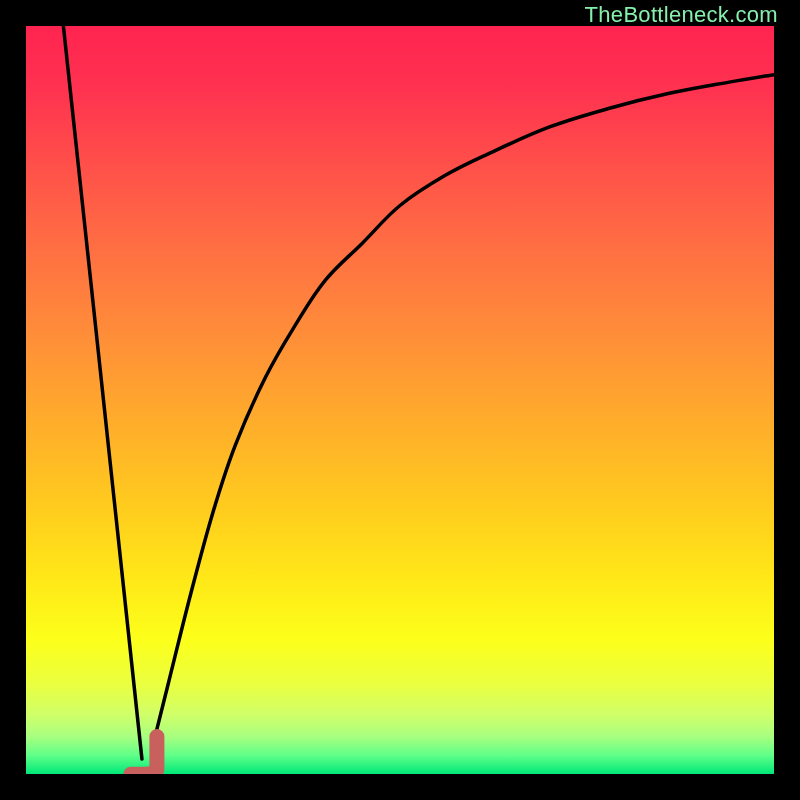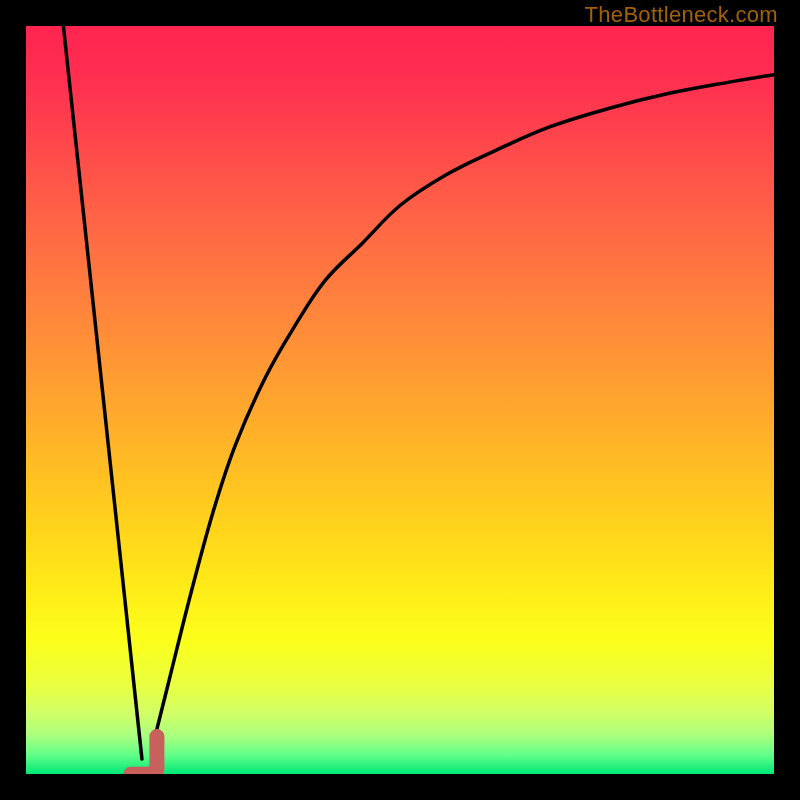--- a/index.html
+++ b/index.html
@@ -7,21 +7,21 @@
     width: 800px;
     height: 800px;
     background: #000;
     position: relative;
     font-family: Arial, sans-serif;
   }
   .watermark {
     position: absolute;
     top: 2px;
     right: 22px;
-    color: #a16207;
+    color: #86efac;
     font-size: 22px;
     font-weight: 500;
     z-index: 10;
     letter-spacing: 0.3px;
   }
   .plot-area {
     position: absolute;
     left: 26px;
     top: 26px;
     width: 748px;

